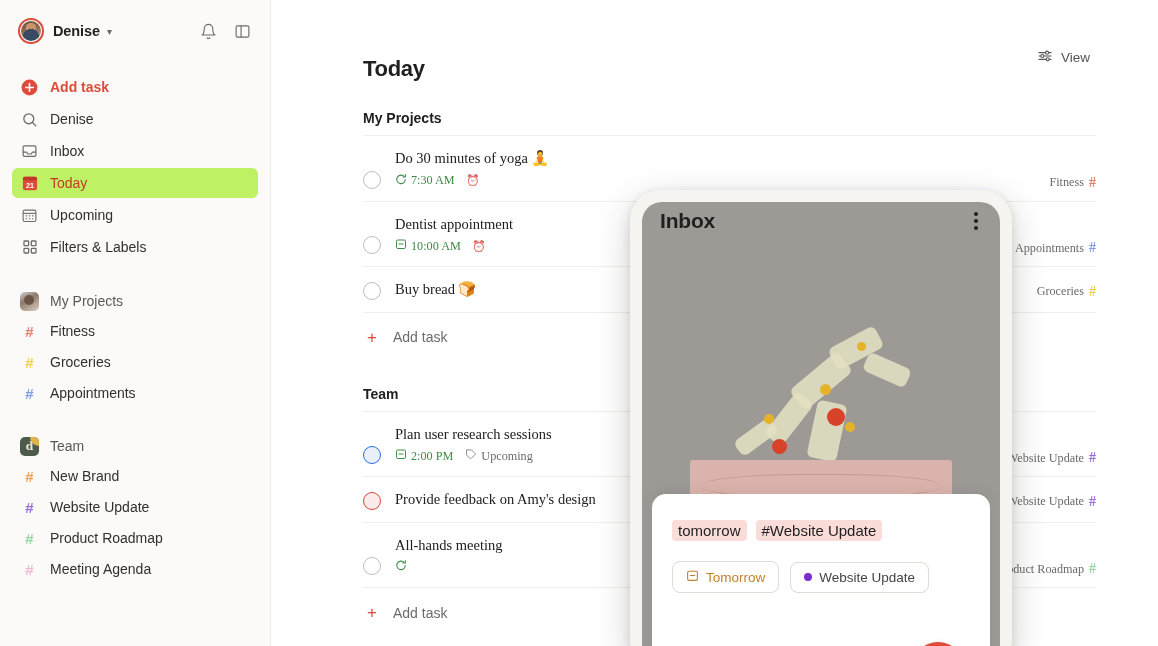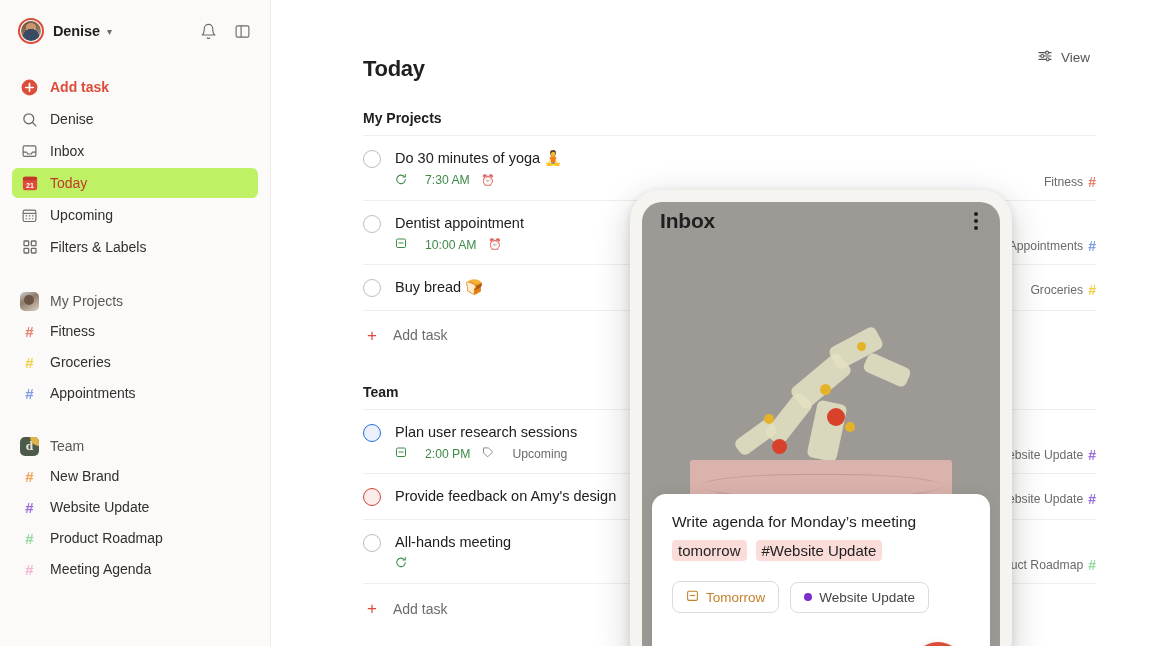--- a/index.html
+++ b/index.html
@@ -111,37 +111,37 @@
     padding: 4px 6px; border-radius: 5px;
   }
 
   .content { padding: 56px 62px 0 92px; max-width: 100%; }
   .page-title { font-size: 22px; font-weight: 700; color: #202020; letter-spacing: -0.3px; }
 
   .section { margin-top: 28px; }
   .section-title { font-size: 14px; font-weight: 700; color: #202020; padding-bottom: 9px; }
 
   .task {
-    display: flex; align-items: flex-start;
+    display: flex; align-items: flex-end;
     border-top: 1px solid #f0eeeb;
     padding: 13px 0 12px 0;
-    position: relative; min-height: 46px;
+    position: relative; min-height: 46px; font-family: Liberation Serif, serif;
   }
   .task:first-of-type { border-top: 1px solid #f0eeeb; }
   .chk {
     width: 18px; height: 18px; border-radius: 50%;
     border: 1.4px solid #bdbdbd; flex: 0 0 18px;
     margin: 1px 14px 0 0; cursor: pointer; background: transparent;
   }
   .chk.p1 { border-color: #d1453b; background: #fbeceb; }
   .chk.p3 { border-color: #246fe0; background: #eaf1fc; }
   .task-body { flex: 1 1 auto; min-width: 0; }
   .task-title { font-size: 14.5px; color: #202020; line-height: 1.35; }
   .task-meta { margin-top: 4px; display: flex; align-items: center; gap: 12px; font-size: 12.2px; color: #6b6b6b; }
-  .meta-grp { display: flex; align-items: center; gap: 18px; }
+  .meta-grp { display: flex; align-items: center; gap: 4px; }
   .meta-grp.due { color: #3e8b48; }
   .task-proj {
     position: absolute; right: 0; bottom: 10px;
     display: flex; align-items: center; gap: 5px;
     font-size: 12.2px; color: #6b6b6b; white-space: nowrap;
   }
   .task-proj .h { font-size: 14px; font-weight: 600; }
 
   .add-task {
     display: flex; align-items: center; gap: 12px;
@@ -557,21 +557,20 @@
         <div class="dot r" style="left:185px;top:86px;width:18px;height:18px;"></div>
         <div class="dot y" style="left:122px;top:92px;width:10px;height:10px;"></div>
         <div class="dot y" style="left:203px;top:100px;width:10px;height:10px;"></div>
         <div class="dot r" style="left:130px;top:117px;width:15px;height:15px;"></div>
         <div class="surface">
           <div class="pebble"></div>
         </div>
       </div>
 
       <div class="sheet">
-        <div class="sheet-title">Write agenda for Monday’s meeting</div>
         <div class="chips-inline">
           <span class="chip-hl">tomorrow</span>
           <span class="chip-hl">#Website Update</span>
         </div>
         <div class="sheet-actions">
           <span class="pill due">
             <span>
               <svg width="13" height="13" viewBox="0 0 24 24" fill="none" stroke="#c4802a" stroke-width="2" stroke-linejoin="round">
                 <rect x="3" y="4" width="18" height="17" rx="2.5"></rect>
                   <line x1="7" y1="12" x2="17" y2="12"></line>

